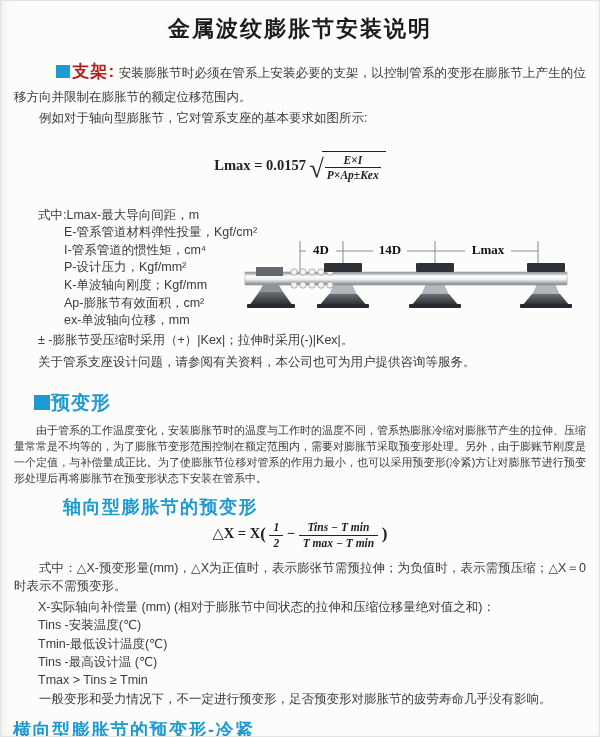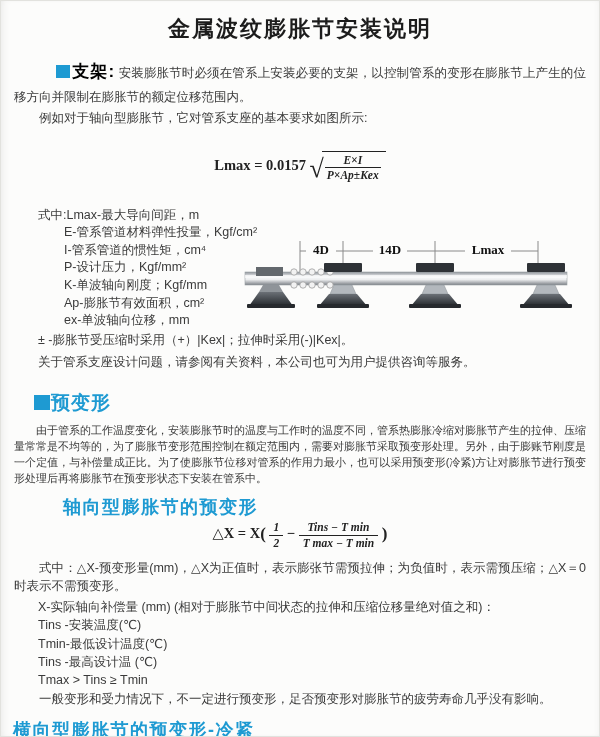--- a/index.html
+++ b/index.html
@@ -11,21 +11,21 @@
     box-shadow: inset 6px 0 10px -6px rgba(0,0,0,.10), inset -4px 0 8px -6px rgba(0,0,0,.08);
   }
   .doc-title {
     text-align:center; font-size:22px; font-weight:bold; color:#1c1c1c;
     padding-top:13px; letter-spacing:2px;
   }
   .para-support {
     margin:13px 13px 0 13px; font-size:12.5px; line-height:1.75;
     text-align:justify; text-indent:42px;
   }
-  .sec-inline { color:#000000; font-size:17px; font-weight:bold; letter-spacing:1px; }
+  .sec-inline { color:#b91c1c; font-size:17px; font-weight:bold; letter-spacing:1px; }
   .sq {
     display:inline-block; width:14px; height:13px; background:#1e9ad2;
     margin-right:2px; vertical-align:-1px;
   }
   .sq-big {
     display:inline-block; width:16px; height:15px; background:#1e9ad2;
     margin-right:1px; vertical-align:-1px;
   }
   .example-line { margin:1px 13px 0 13px; text-indent:2em; font-size:12.5px; }
 

